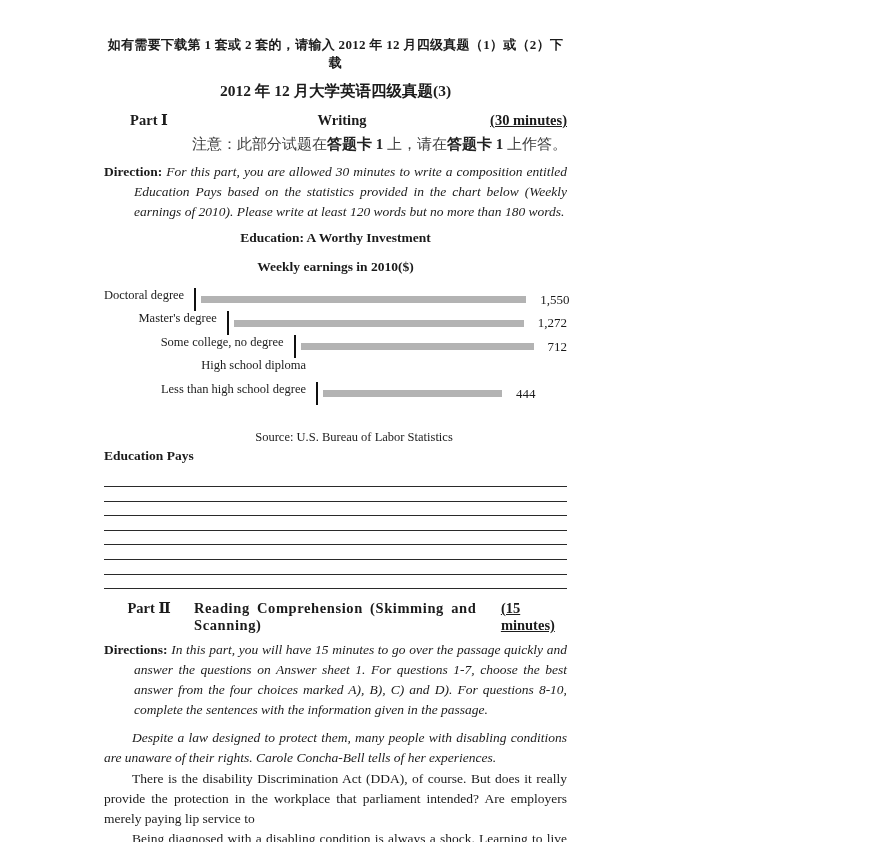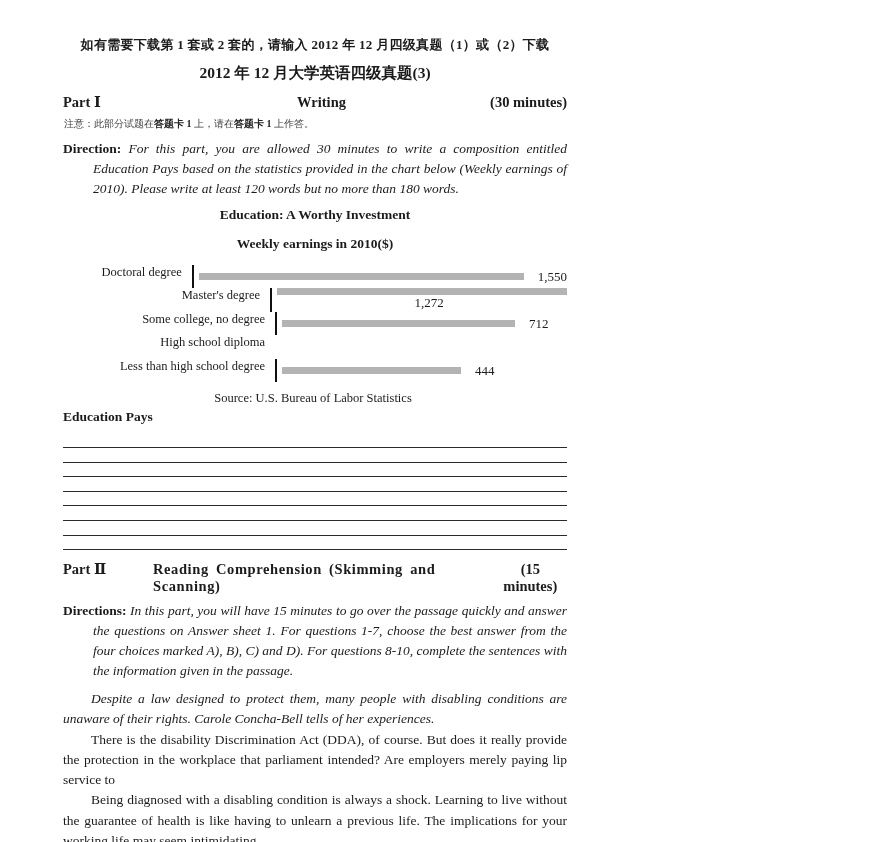--- a/index.html
+++ b/index.html
@@ -1,21 +1,21 @@
 <!DOCTYPE html>
 <html><head>
 <meta charset="utf-8">
 <style>
   html, body { margin: 0; padding: 0; background: #ffffff; }
   .page {
     width: 697px;
     height: 842px;
     box-sizing: border-box;
     background: #ffffff;
-    padding: 36px 130px 16px 63px;
+    padding: 36px 130px 16px 104px;
     font-family: "Liberation Serif", "DejaVu Serif", serif;
     color: #1b1b1b;
     font-size: 13.5px;
     overflow: hidden;
   }
 
   .download-note {
     text-align: center;
     font-weight: bold;
     font-size: 13px;
@@ -30,27 +30,28 @@
   }
 
   .part-row {
     display: flex;
     justify-content: space-between;
     align-items: baseline;
     font-weight: bold;
     font-size: 14.5px;
     margin: 2px 0 6px 0;
   }
-  .part-row .part-label { min-width: 90px; }
-  .part-row .part-duration { text-align: center; }
+  .part-row .part-label { min-width: 90px; text-align: center; }
+  .part-row .part-duration { text-align: left; text-decoration: underline; }
 
   .notice {
-    font-size: 10px;
+    font-size: 15px;
     color: #3d3d3d;
     margin: 2px 0 8px 1px;
+    text-align: right;
   }
   .notice b { color: #222; }
 
   .hang-para {
     margin: 0 0 8px 30px;
     text-indent: -30px;
     text-align: justify;
     line-height: 1.48;
     font-size: 13.5px;
   }
@@ -83,21 +84,21 @@
     padding-left: 5px;
     display: flex;
     align-items: center;
   }
   .chart-bar { height: 7px; }
   .chart-val { margin-left: 14px; font-size: 13px; white-space: nowrap; }
   .chart-source {
     width: 500px;
     text-align: center;
     font-size: 12.5px;
-    margin-top: 9px;
+    margin-top: 25px;
   }
   .chart-caption {
     width: 545px;
     text-align: left;
     font-weight: bold;
     font-size: 13.5px;
     margin-top: 3px;
   }
 
   
@@ -150,21 +151,21 @@
     <div class="chart-rows">
         <div class="chart-row">
           <span class="chart-row-label">Doctoral degree</span>
           <div class="chart-bar-area" style="border-left-color: rgb(16, 16, 16);">
             <div class="chart-bar" style="width: 325px; background: rgb(179, 179, 179);"></div>
             <span class="chart-val">1,550</span>
           </div>
         </div>
         <div class="chart-row">
           <span class="chart-row-label">Master's degree</span>
-          <div class="chart-bar-area" style="border-left-color: rgb(16, 16, 16); flex-direction: column;">
+          <div class="chart-bar-area" style="border-left-color: rgb(16, 16, 16);">
             <div class="chart-bar" style="width: 290px; background: rgb(179, 179, 179);"></div>
             <span class="chart-val">1,272</span>
           </div>
         </div>
         <div class="chart-row">
           <span class="chart-row-label">Some college, no degree</span>
           <div class="chart-bar-area" style="border-left-color: rgb(16, 16, 16);">
             <div class="chart-bar" style="width: 233px; background: rgb(179, 179, 179);"></div>
             <span class="chart-val">712</span>
           </div>

